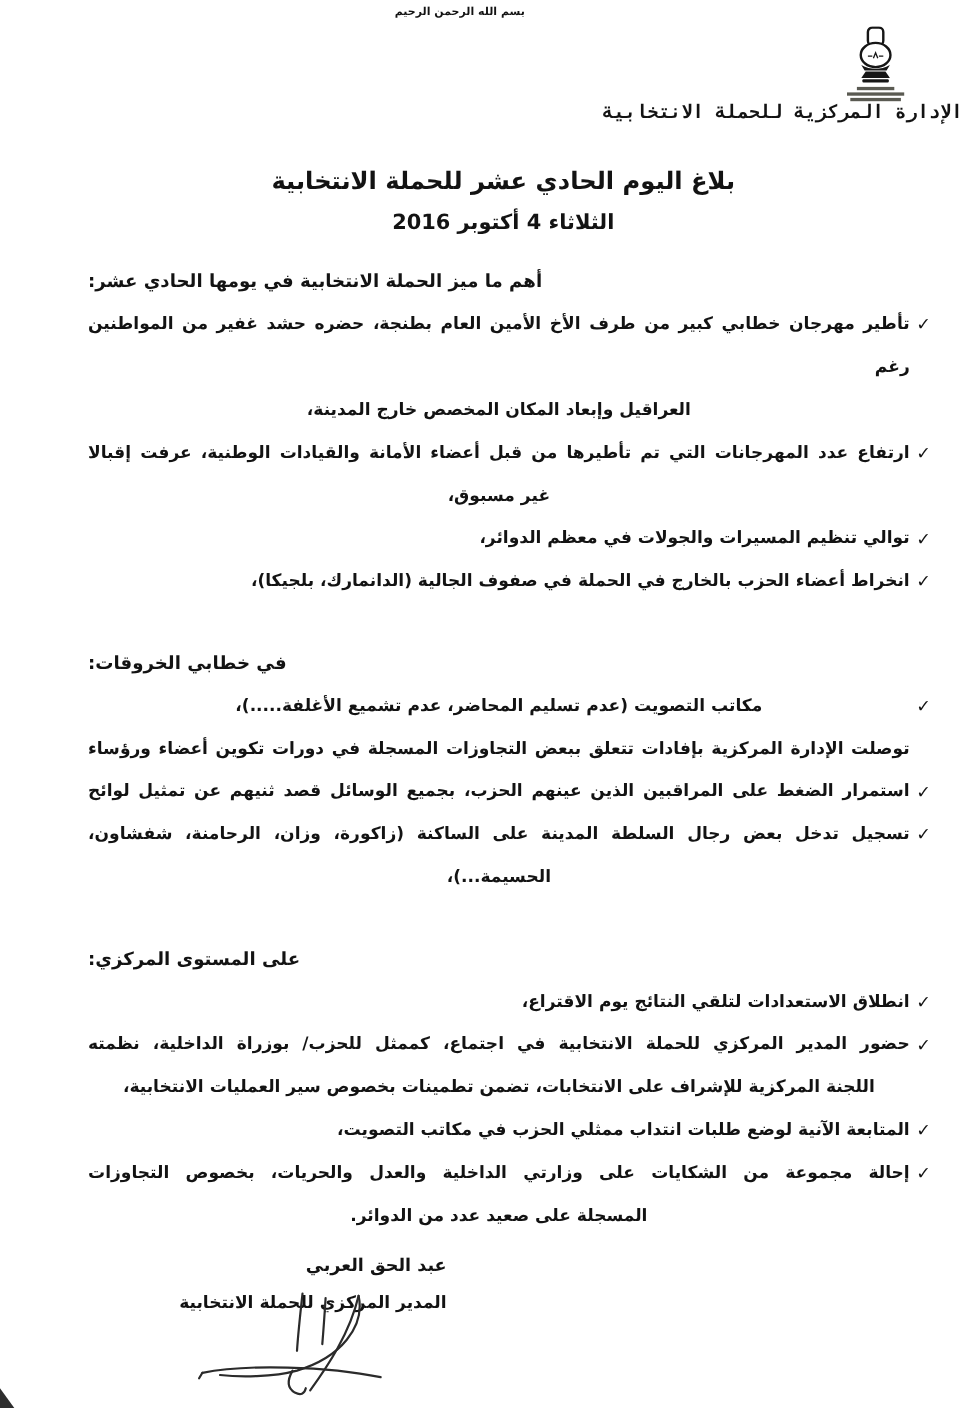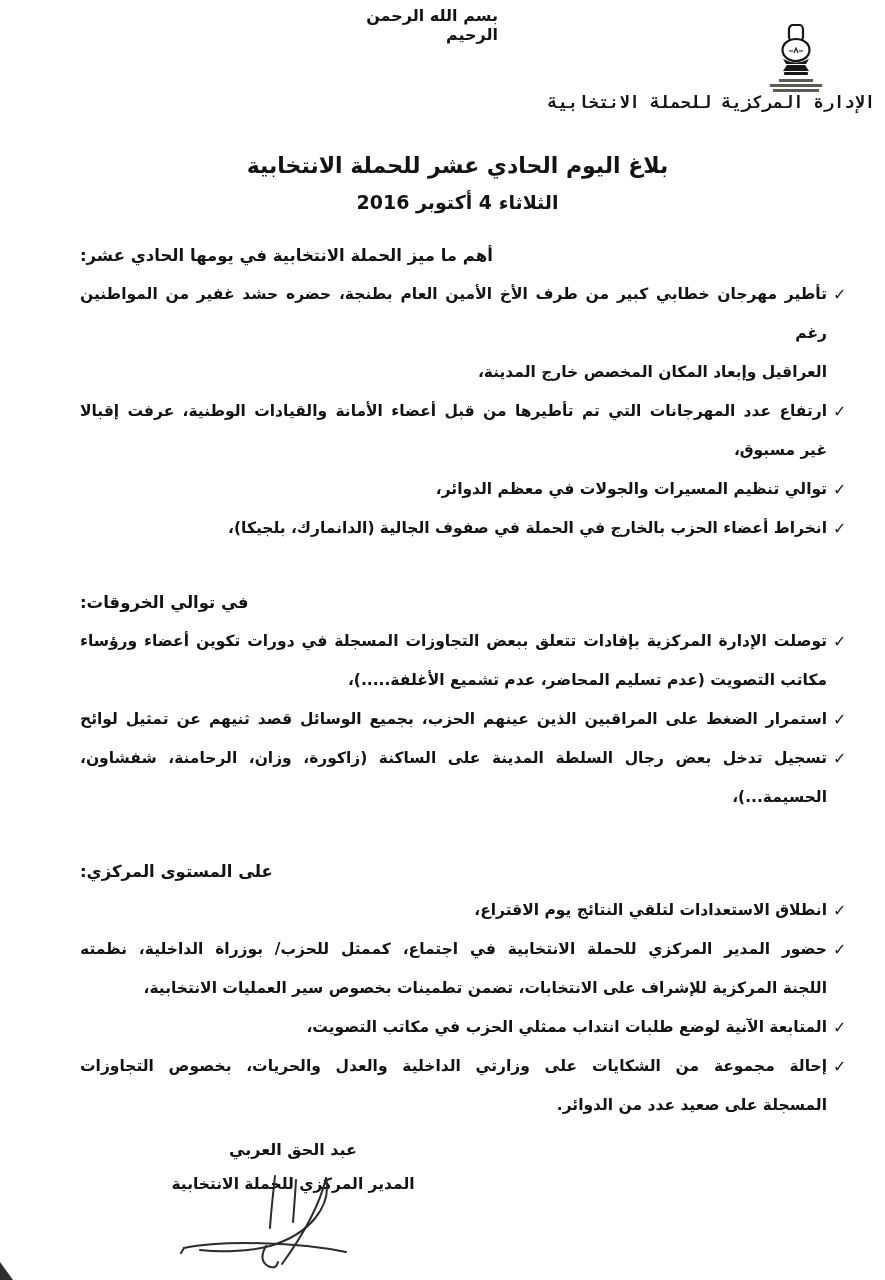--- a/index.html
+++ b/index.html
@@ -4,21 +4,21 @@
 <style>
   html,body{margin:0;padding:0;}
   body{
     width:885px;height:1280px;position:relative;overflow:hidden;
     background:#ffffff;color:#131313;
     font-family:"DejaVu Sans",sans-serif;font-weight:700;
   }
   
   .bismillah{
     position:absolute;top:6px;left:338px;width:160px;
-    font-size:16px;text-align:right;direction:rtl;
+    font-size:10px;text-align:center;direction:rtl;
   }
   .logo-block{position:absolute;top:24px;left:758px;width:76px;text-align:center;}
   .logo-block svg{display:block;margin:0 auto;}
   .logo-caption{margin-top:3px;}
   .logo-caption .cl{height:3px;margin:2px auto;background:#5a5a52;filter:blur(.4px);}
   .cl1{width:34px;} .cl2{width:52px;} .cl3{width:46px;}
   .org-title{
     position:absolute;top:92px;right:10px;
     font-size:17px;direction:rtl;text-align:right;font-family:Liberation Mono, monospace;
   }
@@ -36,26 +36,26 @@
   .section-heading{
     font-size:16.5px;line-height:38px;text-align:left;
   }
   .bullet-item{position:relative;padding-right:30px;}
   .check{
     position:absolute;right:0;top:0;width:24px;
     line-height:39px;font-size:16px;text-align:left;
   }
   .line{line-height:39px;}
   .line.stretch{text-align:justify;text-align-last:justify;text-justify:inter-word;}
-  .line.cont{text-align:right;}
+  .line.cont{text-align:center;}
   .line.single{text-align:right;}
   
   .signature-block{
-    position:absolute;top:1138px;left:168px;width:250px;
-    direction:rtl;text-align:center;
+    position:absolute;top:1138px;left:156px;width:250px;
+    direction:rtl;text-align:right;
   }
   .signature-name{font-size:16px;line-height:24px;margin-bottom:10px;}
   .signature-role{font-size:15.5px;line-height:24px;}
   .signature-scribble{position:absolute;left:178px;top:1172px;}
   
   .corner-artifact{
     position:absolute;left:0;bottom:0;width:0;height:0;
     border-left:13px solid #2e2e2e;border-top:18px solid transparent;
   }
 </style>
@@ -106,25 +106,25 @@
       <div class="bullet-item">
         <span class="check">✓</span>
         <div class="line single">توالي تنظيم المسيرات والجولات في معظم الدوائر،</div>
       </div>
       <div class="bullet-item">
         <span class="check">✓</span>
         <div class="line single">انخراط أعضاء الحزب بالخارج في الحملة في صفوف الجالية (الدانمارك، بلجيكا)،</div>
       </div>
     </div>
     <div class="section">
-      <div class="section-heading">في توالي الخروقات:</div>
+      <div class="section-heading">في خطابي الخروقات:</div>
       <div class="bullet-item">
         <span class="check">✓</span>
+        <div class="line cont">مكاتب التصويت (عدم تسليم المحاضر، عدم تشميع الأغلفة.....)،</div>
         <div class="line stretch">توصلت الإدارة المركزية بإفادات تتعلق ببعض التجاوزات المسجلة في دورات تكوين أعضاء ورؤساء</div>
-        <div class="line cont">مكاتب التصويت (عدم تسليم المحاضر، عدم تشميع الأغلفة.....)،</div>
       </div>
       <div class="bullet-item">
         <span class="check">✓</span>
         <div class="line stretch">استمرار الضغط على المراقبين الذين عينهم الحزب، بجميع الوسائل قصد ثنيهم عن تمثيل لوائح</div>
       </div>
       <div class="bullet-item">
         <span class="check">✓</span>
         <div class="line stretch">تسجيل تدخل بعض رجال السلطة المدينة على الساكنة (زاكورة، وزان، الرحامنة، شفشاون،</div>
         <div class="line cont">الحسيمة...)،</div>
       </div>

